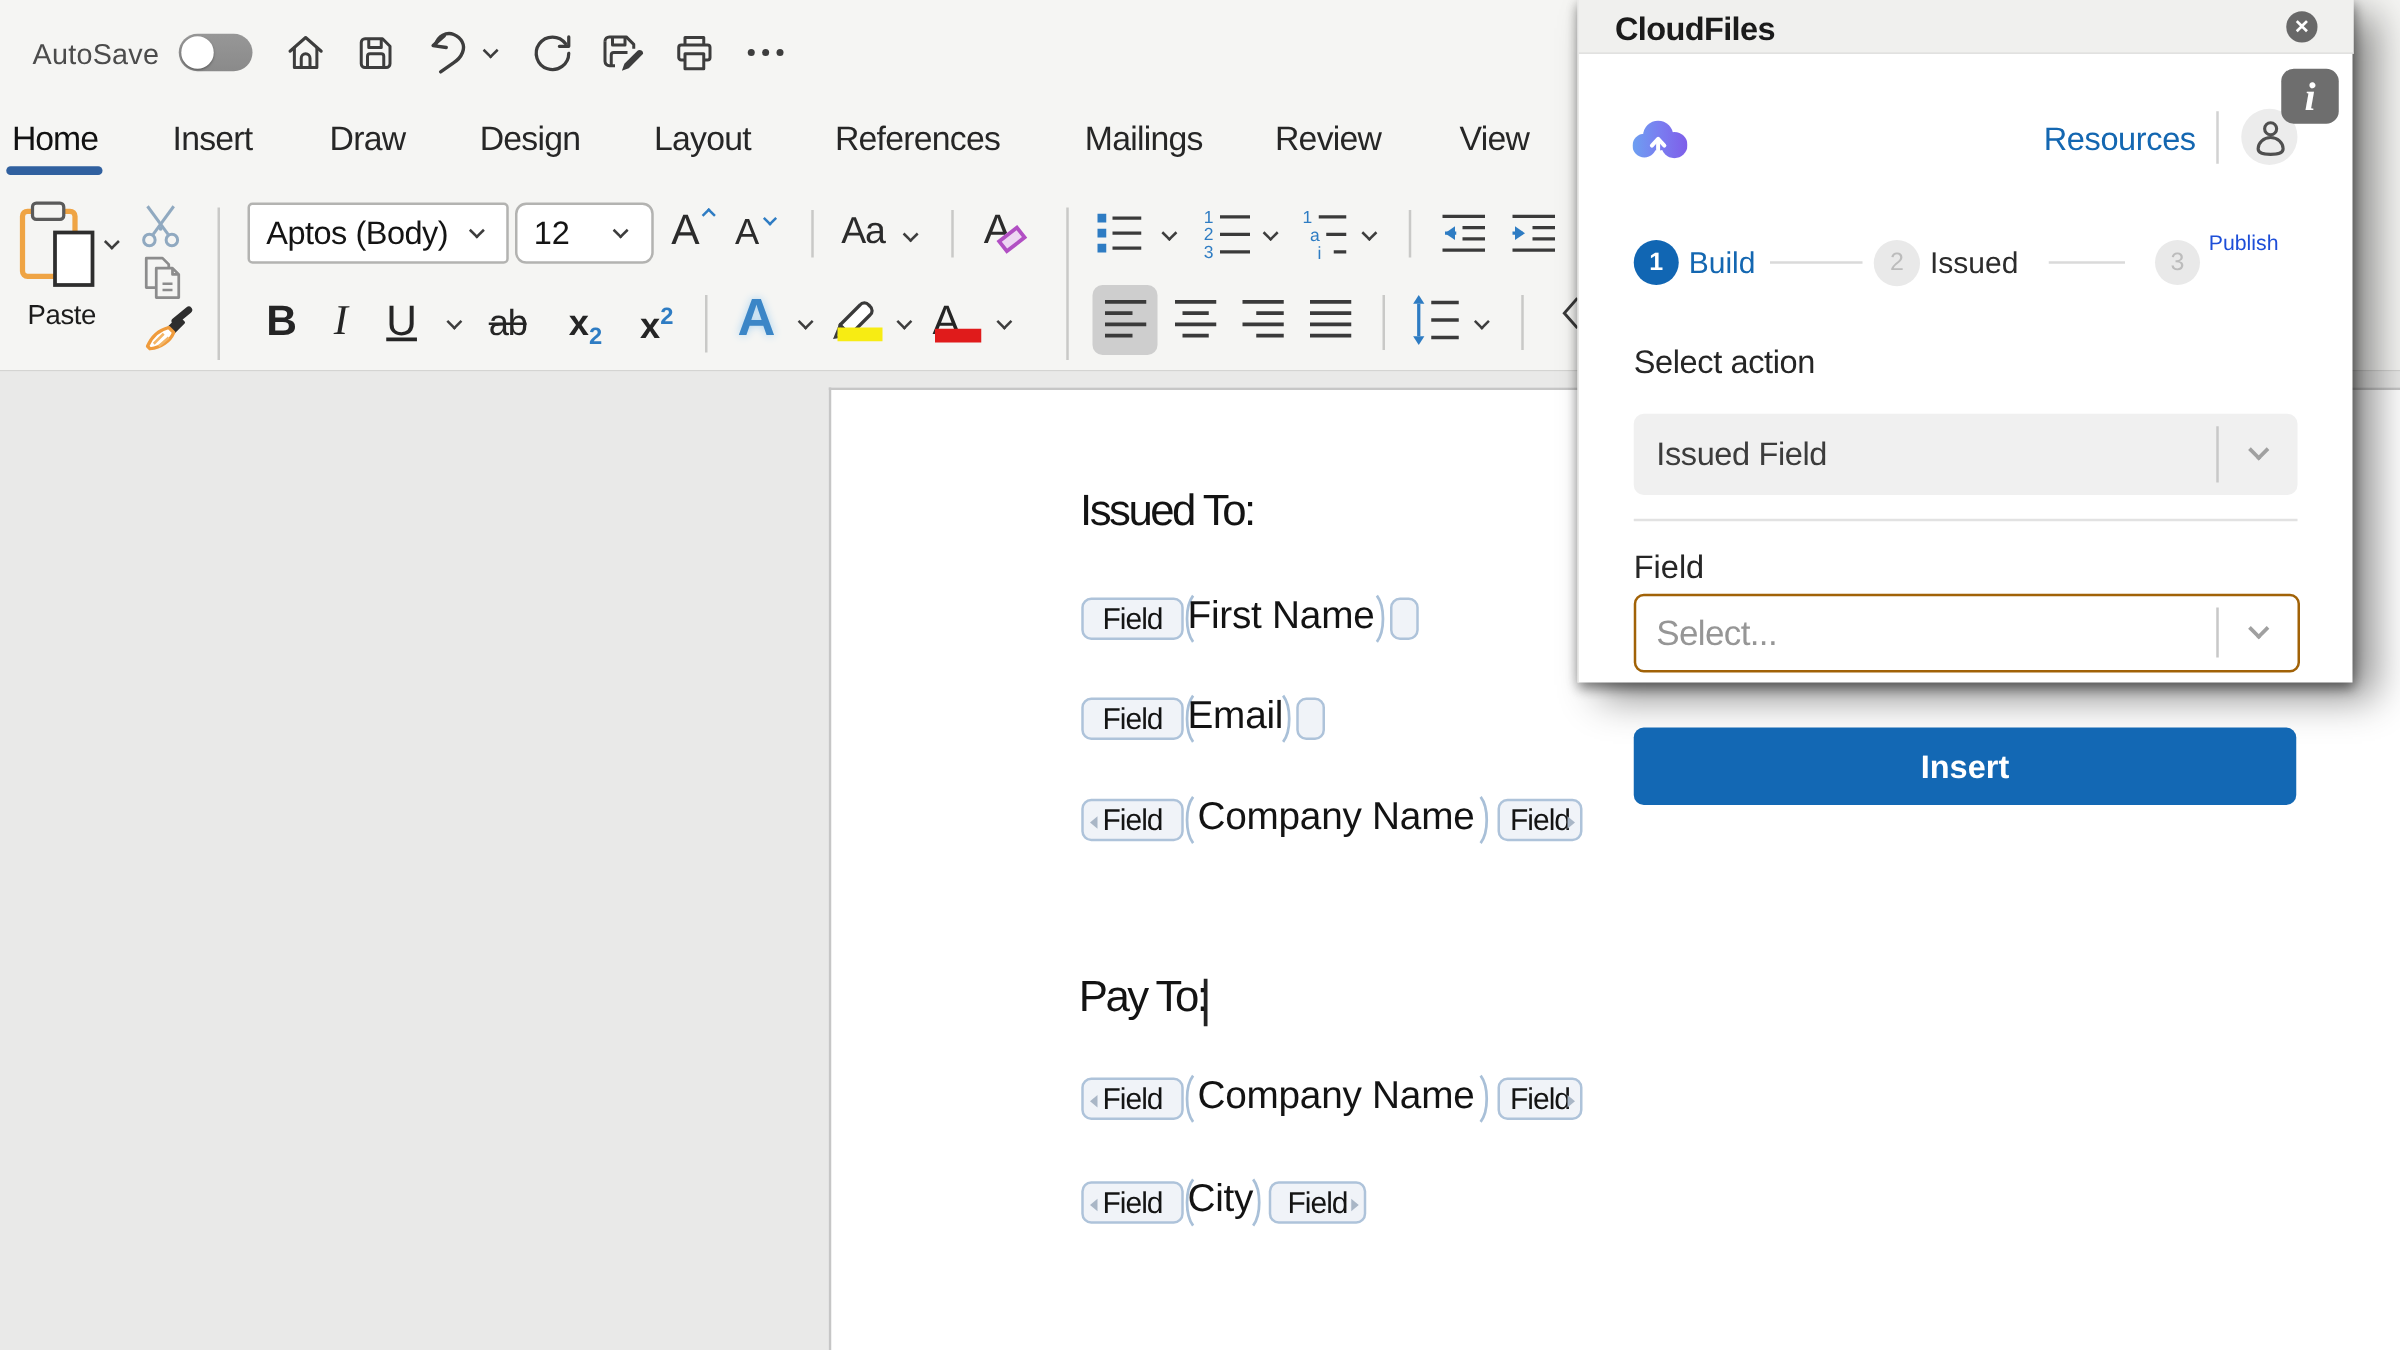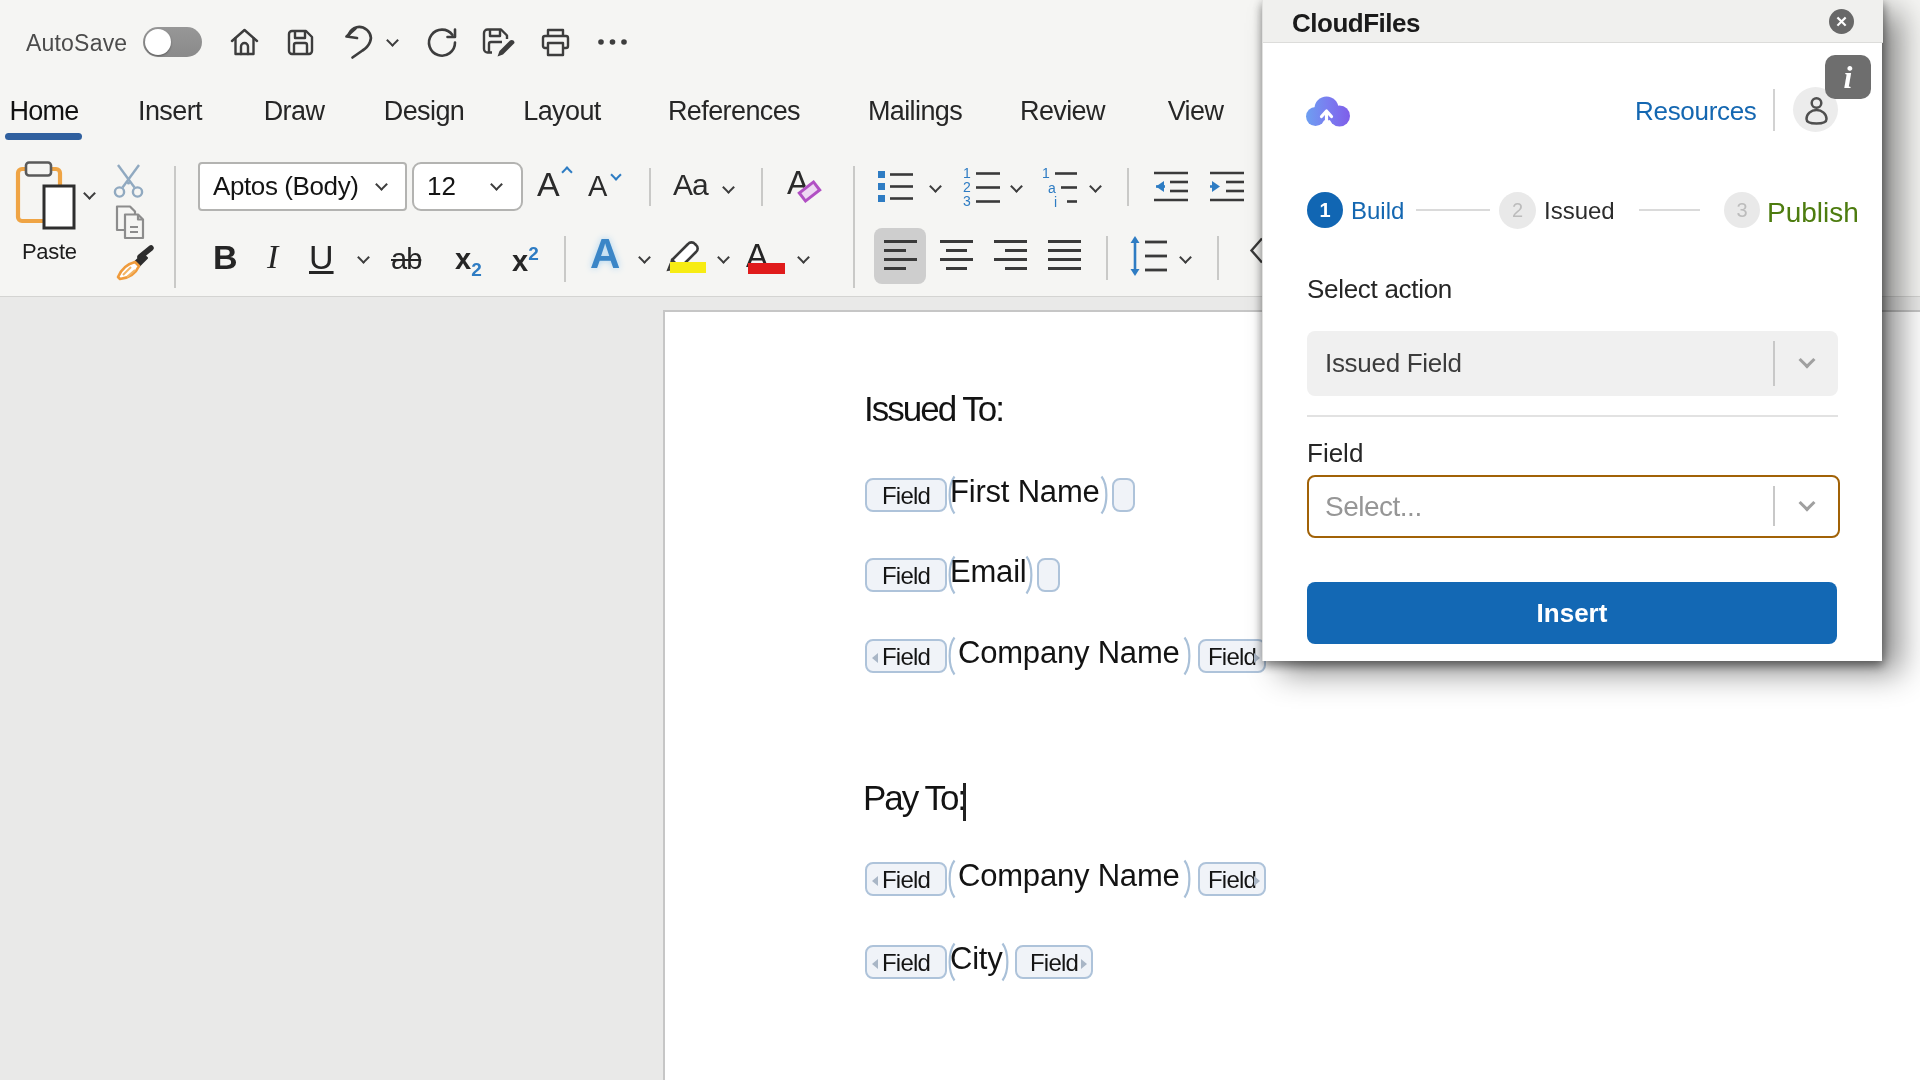--- a/index.html
+++ b/index.html
@@ -13,21 +13,21 @@
 .sel{position:absolute;background:#cecece;border-radius:8px}
 
 #page{position:absolute;left:663px;top:310px;width:1257px;height:770px;background:#fff;border-left:2px solid #c6c6c6;border-top:2px solid #c6c6c6}
 .doctxt{position:absolute;font-size:35px;letter-spacing:-2px;color:#131313;line-height:36px}
 .dcc{position:absolute;font-size:31px;letter-spacing:-0.2px;color:#131313;line-height:32px}
 .tag{position:absolute;height:34px;background:#f0f3f8;border:2px solid #aec3da;border-radius:8px;color:#141414;font-size:24px;letter-spacing:-0.8px;text-align:center;line-height:31px}
 .paren{position:absolute;width:12px;height:40px}
 .tri-l{position:absolute;width:0;height:0;border-top:5px solid transparent;border-bottom:5px solid transparent;border-right:6px solid #a9b6c6}
 .tri-r{position:absolute;width:0;height:0;border-top:5px solid transparent;border-bottom:5px solid transparent;border-left:6px solid #a9b6c6}
 
-#panel{position:absolute;left:1262px;top:0;width:620px;height:661px;background:#fff;box-shadow:18px 12px 30px rgba(0,0,0,0.45),0 5px 9px rgba(0,0,0,0.32),2px 2px 10px rgba(0,0,0,0.25);border-left:1px solid #e2e2e0}
+#panel{position:absolute;left:1262px;top:0;width:620px;height:546px;background:#fff;box-shadow:18px 12px 30px rgba(0,0,0,0.45),0 5px 9px rgba(0,0,0,0.32),2px 2px 10px rgba(0,0,0,0.25);border-left:1px solid #e2e2e0}
 #phead{position:absolute;left:0;top:0;width:620px;height:43px;background:#f0f0ee;border-bottom:1px solid #dcdcda}
 .bluetxt{color:#1467b1}
 </style>
 </head>
 <body>
 <div id="ribbon">
 
   <div class="abs" style="left:26px;top:30px;font-size:23px;color:#4c4c4c;letter-spacing:0.2px">AutoSave</div>
   <div class="abs" style="left:143px;top:27px;width:59px;height:30px;border-radius:16px;background:linear-gradient(#979797,#8a8a8a)">
       <div style="position:absolute;left:2px;top:2px;width:26px;height:26px;border-radius:50%;background:#fff;box-shadow:0 1px 2px rgba(0,0,0,.35)"></div>
@@ -341,21 +341,21 @@
     </svg>
   <div class="abs" style="left:562px;top:55px;width:46px;height:44px;border-radius:10px;background:#6e6e6e;color:#fff;text-align:center;font-family:'Liberation Serif',serif;font-style:italic;font-weight:bold;font-size:32px;line-height:44px">i</div>
 
   <div class="abs" style="left:44px;top:192px;width:36px;height:36px;border-radius:50%;background:#1166b3;color:#fff;text-align:center;font-size:20px;font-weight:bold;line-height:36px">1</div>
   <div class="abs bluetxt" style="left:88px;top:197px;font-size:24px">Build</div>
   <div class="abs" style="left:153px;top:209px;width:74px;height:2px;background:#dadada"></div>
   <div class="abs" style="left:236px;top:192px;width:37px;height:37px;border-radius:50%;background:#e9e9e9;color:#bcbcbc;text-align:center;font-size:20px;line-height:37px">2</div>
   <div class="abs" style="left:281px;top:197px;font-size:24px;color:#2c2c2c">Issued</div>
   <div class="abs" style="left:376px;top:209px;width:61px;height:2px;background:#dadada"></div>
   <div class="abs" style="left:461px;top:192px;width:36px;height:36px;border-radius:50%;background:#e9e9e9;color:#bcbcbc;text-align:center;font-size:20px;line-height:36px">3</div>
-  <div class="abs" style="left:504px;top:197px;font-size:28px;color:#4d7c0f">Publish</div>
+  <div class="abs" style="left:504px;top:185px;font-size:17px;color:#1d4ed8">Publish</div>
 
   <div class="abs" style="left:44px;top:274px;font-size:26px;color:#262626;letter-spacing:-0.3px">Select action</div>
   <div class="abs" style="left:44px;top:331px;width:531px;height:65px;background:#f0f0f0;border-radius:8px">
     <div class="abs" style="left:18px;top:17px;font-size:26px;color:#3c3c3c;letter-spacing:-0.3px">Issued Field</div>
     <div class="abs" style="left:466px;top:10px;width:2px;height:45px;background:#c8c8c8"></div>
     <span class="chev abs" style="left:494px;top:23px;width:12px;height:12px;border-width:3px;border-color:#a0a0a0"></span>
   </div>
   <div class="abs" style="left:44px;top:415px;width:531px;height:2px;background:#e2e2e2"></div>
   <div class="abs" style="left:44px;top:438px;font-size:26px;color:#262626">Field</div>
   <div class="abs" style="left:44px;top:475px;width:533px;height:63px;background:#fff;border:2px solid #a16207;border-radius:8px">

